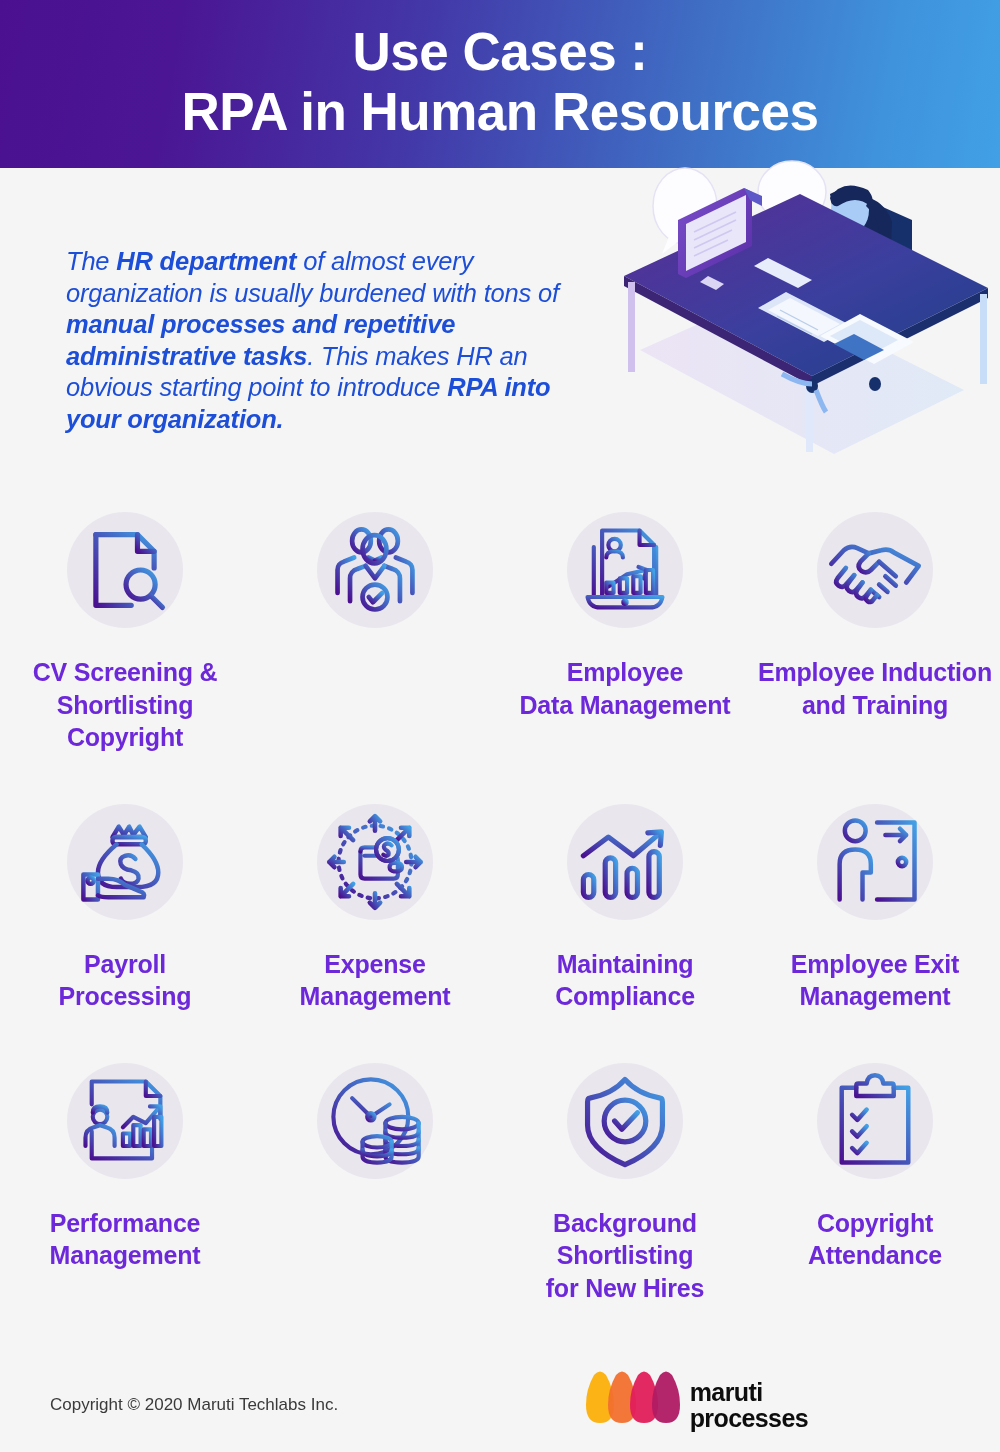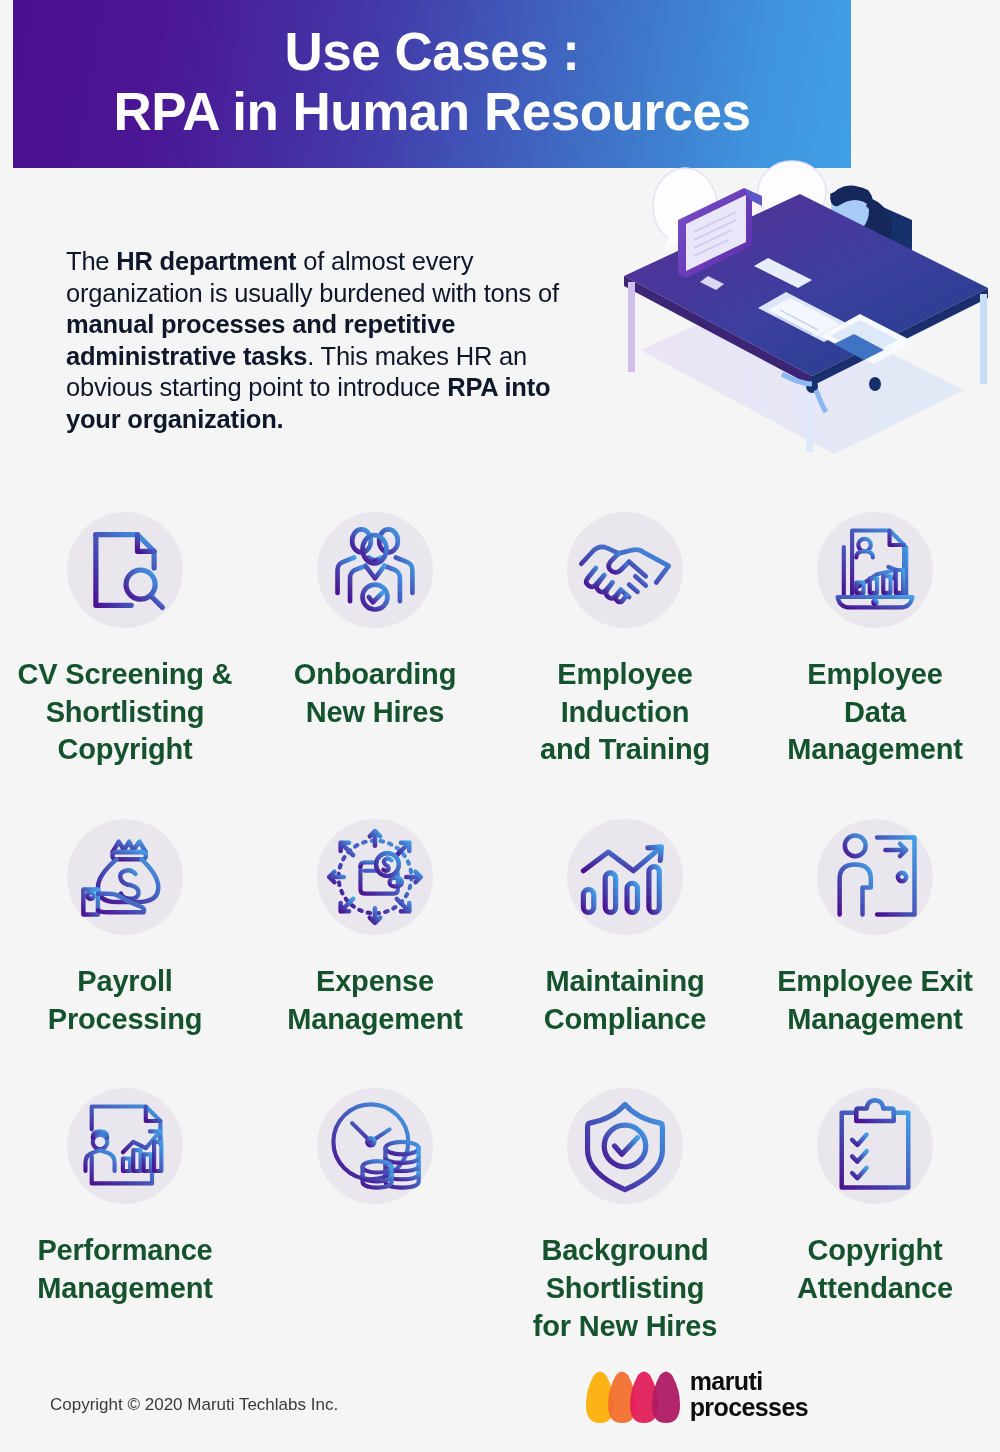--- a/index.html
+++ b/index.html
@@ -9,28 +9,27 @@
     height: 1452px;
     background: #f5f5f5;
     font-family: "Liberation Sans", sans-serif;
     overflow: hidden;
     position: relative;
   }
 
   
   .header {
     position: relative;
-    width: 838px;
+    width: 1000px;
     height: 168px;
     background: linear-gradient(100deg, #4a1090 0%, #4b1694 18%, #4338a8 42%, #3f6dc4 68%, #3f93dd 88%, #41a0e6 100%);
     display: flex;
     align-items: center;
     justify-content: center;
     z-index: 2;
-    margin-left: 13px;
   }
   .header-title {
     color: #ffffff;
     font-size: 53px;
     font-weight: bold;
     line-height: 1.13;
     text-align: center;
     letter-spacing: -0.5px;
     padding-bottom: 4px;
   }
@@ -43,22 +42,23 @@
     width: 1000px;
     height: 330px;
   }
   .intro-text {
     position: absolute;
     left: 66px;
     top: 78px;
     width: 500px;
     font-size: 25.5px;
     line-height: 1.24;
-    color: #0f172a;
+    color: #1d4ed8;
     letter-spacing: -0.2px;
+    font-style: italic;
   }
   .intro-text b { font-weight: bold; }
 
   
   .illustration {
     position: absolute;
     left: 612px;
     top: -10px;
     width: 390px;
     height: 300px;
@@ -103,24 +103,24 @@
   }
   .icon-svg {
     position: relative;
     z-index: 1;
     width: 104px;
     height: 104px;
   }
   .cell-label {
     margin-top: 16px;
     text-align: center;
-    font-size: 29px;
+    font-size: 25px;
     font-weight: bold;
     line-height: 1.3;
-    color: #14532d;
+    color: #6d28d9;
     width: 240px;
     letter-spacing: -0.2px;
   }
   .row-gap-1 { height: 38px; }
 
   
   .footer {
     position: absolute;
     left: 0;
     bottom: 0;
@@ -132,21 +132,21 @@
     left: 50px;
     top: 48px;
     font-size: 17px;
     color: #3a3a3a;
   }
   .logo {
     position: absolute;
     right: 48px;
     top: 22px;
     display: flex;
-    align-items: flex-start;
+    align-items: flex-end;
   }
   .logo-mark { width: 110px; height: 62px; }
   .logo-text {
     font-size: 25px;
     font-weight: bold;
     line-height: 1.02;
     color: #0d0d0d;
     letter-spacing: -0.6px;
   }
   .logo-text span { display: block; }
@@ -313,54 +313,20 @@
             <path d="M56 38 L50 41"></path>
             <path d="M38 30 a11 13 0 1 1 23 0 a11 13 0 0 1 -23 0"></path>
             <path d="M26 80 L26 58 a9 9 0 0 1 7 -9 L41 46"></path>
             <path d="M74 80 L74 58 a9 9 0 0 0 -7 -9 L59 46"></path>
             <path d="M41 46 L50 58 L59 46"></path>
             <circle cx="50" cy="76" r="12"></circle>
             <path d="M44 76 L48 81 L57 72"></path>
           </g>
         </svg>
       </div>
-      <div class="cell-label">
-        <span>Onboarding</span><br>
-        <span>New Hires</span>
-      </div>
-    </div>
-
-    <div class="cell">
-      <div class="icon-holder">
-        <div class="icon-circle"></div>
-        <svg class="icon-svg" viewBox="0 0 100 100">
-          <defs>
-              <linearGradient id="g3" x1="0" y1="1" x2="1" y2="0">
-                <stop offset="0%" stop-color="#4a1090"></stop>
-                <stop offset="100%" stop-color="#41a0e6"></stop>
-              </linearGradient>
-            </defs>
-          <g fill="none" stroke="url(#g3)" stroke-width="4.5" stroke-linecap="round" stroke-linejoin="round">
-            <path d="M8 44 L20 31 Q26 26 33 29 L44 34 L56 31 Q63 29 68 33 L92 46 L80 62"></path>
-            <path d="M44 34 L36 42 Q32 47 37 51 Q42 54 46 50 L54 42"></path>
-            <path d="M54 42 L70 56"></path>
-            <path d="M60 56 L70 65"></path>
-            <path d="M54 64 L62 71"></path>
-            <path d="M47 70 L54 76"></path>
-            <path d="M22 48 L14 58 Q11 62 15 65 Q19 68 22 64 L30 55"></path>
-            <path d="M30 55 L24 63 Q21 67 25 70 Q29 73 32 69 L38 62"></path>
-            <path d="M38 62 L33 69 Q30 73 34 76 Q38 79 41 75 L46 69"></path>
-            <path d="M46 69 L42 75 Q40 78 43 80 Q46 82 48 79 L52 74"></path>
-          </g>
-        </svg>
-      </div>
-      <div class="cell-label">
-        <span>Employee Induction</span><br>
-        <span>and Training</span>
-      </div>
     </div>
 
     <div class="cell">
       <div class="icon-holder">
         <div class="icon-circle"></div>
         <svg class="icon-svg" viewBox="0 0 100 100">
           <defs>
               <linearGradient id="g4" x1="0" y1="1" x2="1" y2="0">
                 <stop offset="0%" stop-color="#4a1090"></stop>
                 <stop offset="100%" stop-color="#41a0e6"></stop>
@@ -380,20 +346,50 @@
             <rect x="58" y="56" width="7" height="16"></rect>
             <rect x="70" y="50" width="7" height="22"></rect>
             <path d="M14 76 L86 76 Q84 86 74 86 L26 86 Q16 86 14 76 Z"></path>
             <circle cx="50" cy="81" r="1.6" fill="url(#g4)"></circle>
           </g>
         </svg>
       </div>
       <div class="cell-label">
         <span>Employee</span><br>
         <span>Data Management</span>
+      </div>
+    </div>
+
+    <div class="cell">
+      <div class="icon-holder">
+        <div class="icon-circle"></div>
+        <svg class="icon-svg" viewBox="0 0 100 100">
+          <defs>
+              <linearGradient id="g3" x1="0" y1="1" x2="1" y2="0">
+                <stop offset="0%" stop-color="#4a1090"></stop>
+                <stop offset="100%" stop-color="#41a0e6"></stop>
+              </linearGradient>
+            </defs>
+          <g fill="none" stroke="url(#g3)" stroke-width="4.5" stroke-linecap="round" stroke-linejoin="round">
+            <path d="M8 44 L20 31 Q26 26 33 29 L44 34 L56 31 Q63 29 68 33 L92 46 L80 62"></path>
+            <path d="M44 34 L36 42 Q32 47 37 51 Q42 54 46 50 L54 42"></path>
+            <path d="M54 42 L70 56"></path>
+            <path d="M60 56 L70 65"></path>
+            <path d="M54 64 L62 71"></path>
+            <path d="M47 70 L54 76"></path>
+            <path d="M22 48 L14 58 Q11 62 15 65 Q19 68 22 64 L30 55"></path>
+            <path d="M30 55 L24 63 Q21 67 25 70 Q29 73 32 69 L38 62"></path>
+            <path d="M38 62 L33 69 Q30 73 34 76 Q38 79 41 75 L46 69"></path>
+            <path d="M46 69 L42 75 Q40 78 43 80 Q46 82 48 79 L52 74"></path>
+          </g>
+        </svg>
+      </div>
+      <div class="cell-label">
+        <span>Employee Induction</span><br>
+        <span>and Training</span>
       </div>
     </div>
   </div>
 
   <div class="row-gap-1"></div>
 
   <div class="grid-row">
 
     <div class="cell">
       <div class="icon-holder">

